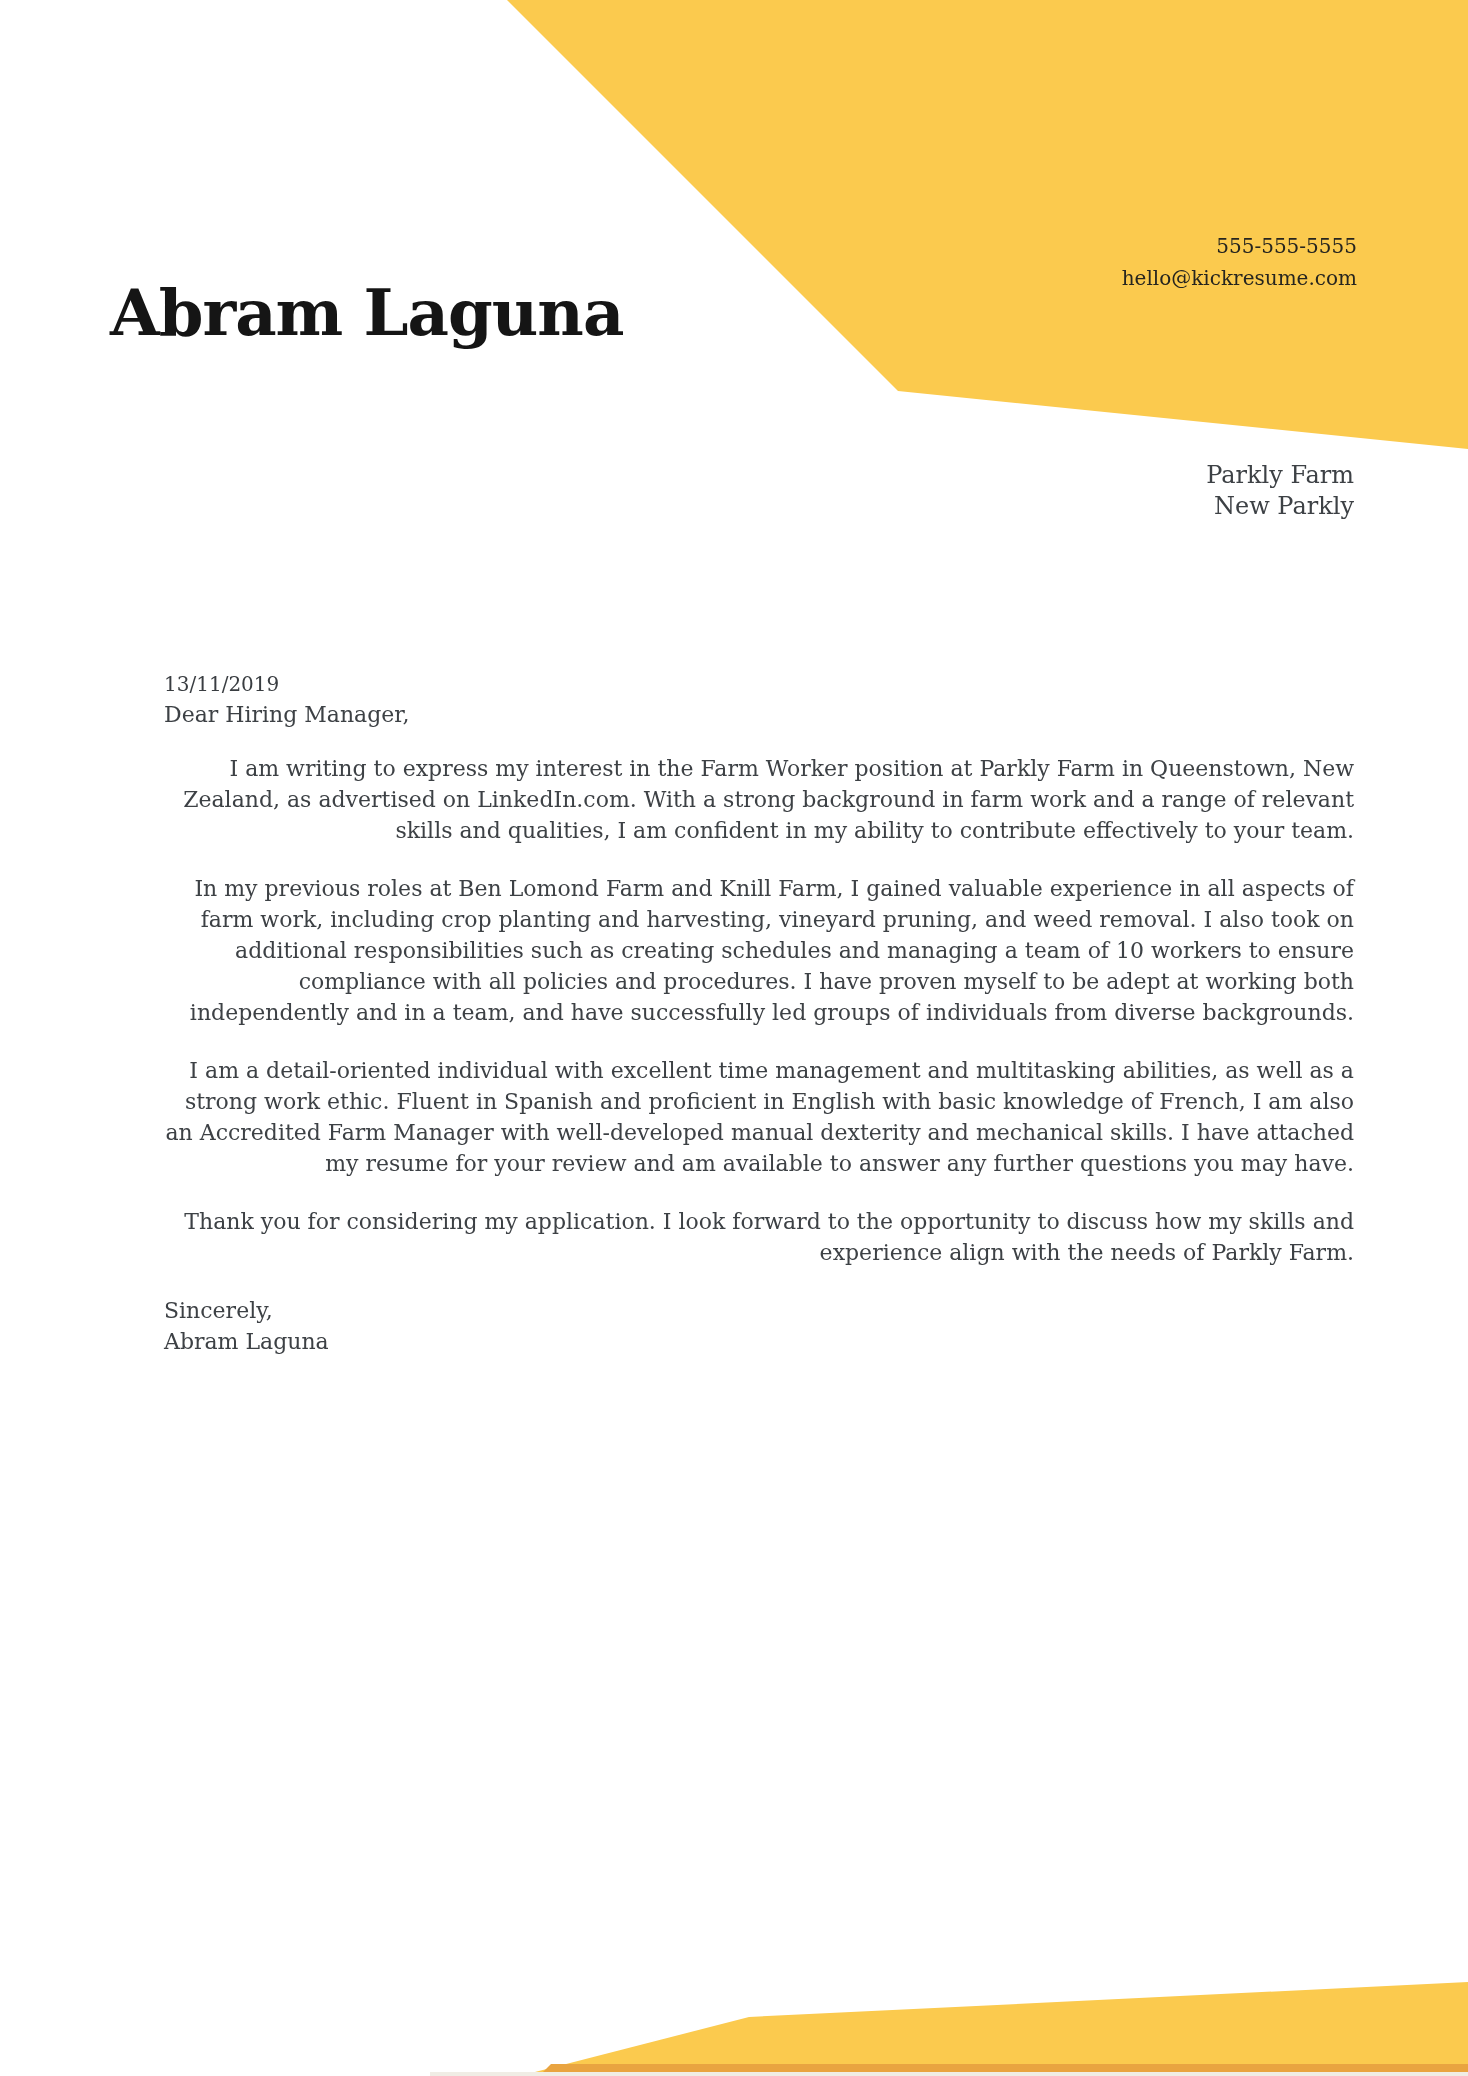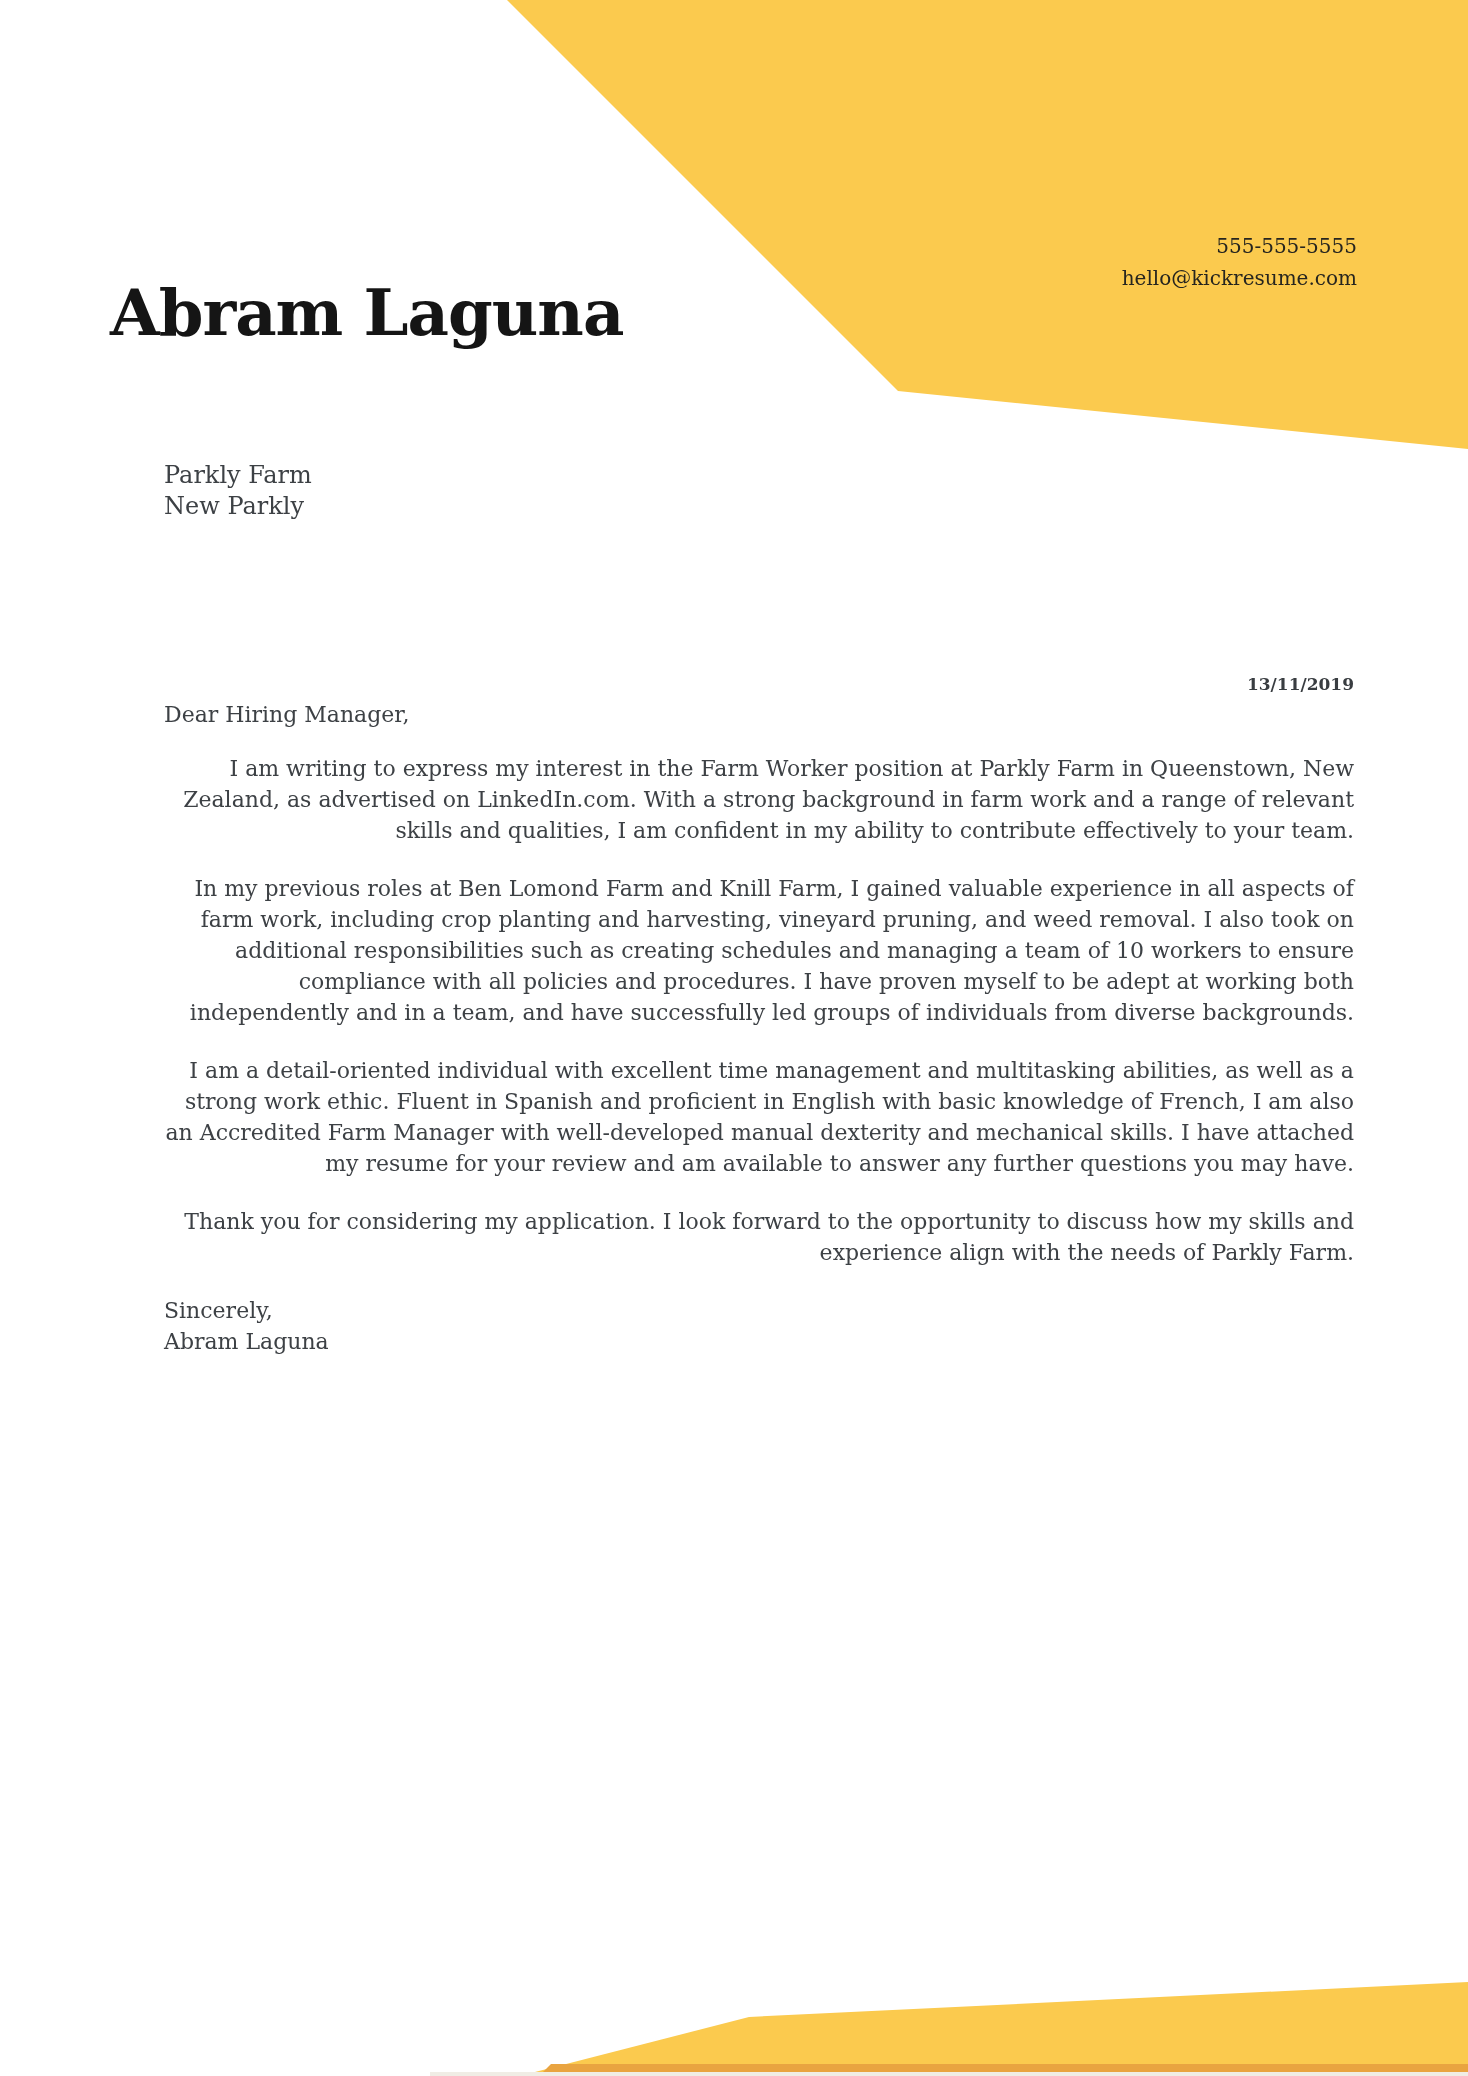--- a/index.html
+++ b/index.html
@@ -44,28 +44,28 @@
     position: absolute;
     left: 164px;
     top: 460px;
     width: 1190px;
     color: #3d4145;
   }
   .addr {
     font-size: 24px;
     line-height: 31px;
     margin: 0 0 147px 0;
+    text-align: right;
   }
   .dateline {
-    font-size: 17px;
-    font-weight: 700;
+    font-size: 20px;
+    font-weight: 400;
     line-height: 30px;
     margin: 0;
     color: #393d41;
-    text-align: right;
   }
   .subject {
     font-size: 22px;
     line-height: 30px;
     margin: 0 0 28px 0;
   }
   .salutation {
     font-size: 22px;
     line-height: 31px;
     margin: 0 0 23px 0;

